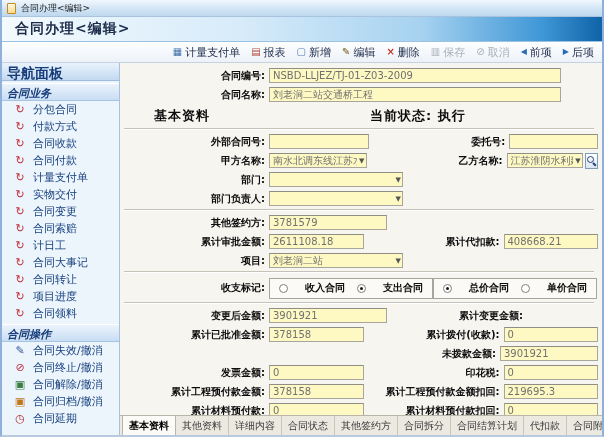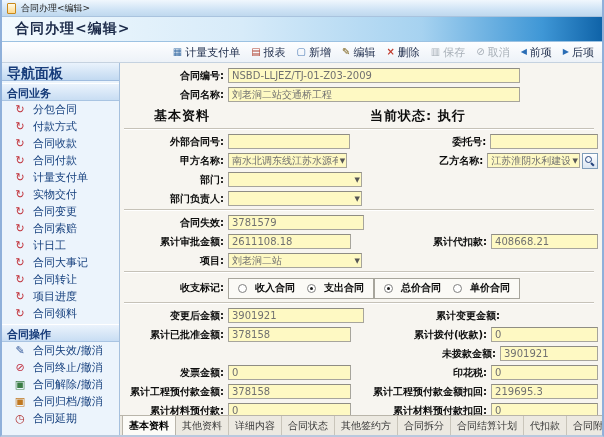--- a/index.html
+++ b/index.html
@@ -31,57 +31,57 @@
   .tool.disabled .tico{color:#a8b0b8 !important;}
   
   .content{flex:1;display:flex;overflow:hidden;}
   
   .sidebar{width:118px;flex:0 0 118px;background:#ecf4fc;border-right:1px solid #a6c0dd;
     display:flex;flex-direction:column;font-size:11px;overflow:hidden;}
   .nav-title{height:18px;flex:0 0 18px;background:linear-gradient(#eaf3fc,#c2d9f1);
     border-bottom:1px solid #9fbcdf;color:#173c7a;font-weight:bold;padding:2px 5px;font-size:14px;}
   .sec-head{height:18px;flex:0 0 18px;background:linear-gradient(#ebf3fc,#c8ddf3);
     border-top:1px solid #ffffff;border-bottom:1px solid #a9c4e2;color:#173c7a;font-weight:bold;
-    padding:2px 5px;margin-top:2px;font-size:11px;}
+    padding:2px 5px;margin-top:2px;font-size:11px;font-style:italic;}
   .side-item{display:flex;align-items:center;gap:7px;padding-left:12px;height:17px;flex:0 0 17px;
     color:#16407e;cursor:default;white-space:nowrap;}
   .side-icon{width:12px;text-align:center;font-size:11px;line-height:1;}
   
   .main{flex:1;display:flex;flex-direction:column;background:#f7f5f0;overflow:hidden;}
   .form-area{flex:1;padding:4px 4px 0 2px;overflow:hidden;font-size:10px;}
   .row{display:flex;align-items:center;height:17px;margin-bottom:2px;}
   .row.tall{height:24px;}
   .lbl{font-weight:bold;color:#0d0d0d;text-align:right;padding-right:4px;white-space:nowrap;font-size:10px;}
-  .lbl1{width:106px;flex:0 0 106px;}
+  .lbl1{width:106px;flex:0 0 106px;margin-left:41px;}
   .lbl2{width:140px;flex:0 0 140px;}
   .spacer-l{width:238px;flex:0 0 238px;}
   .field{background:#fef9c3;border:1px solid #a7a59c;border-top-color:#8f8d84;height:15px;
     font-size:10px;color:#707070;padding:0 3px;display:flex;align-items:center;
     overflow:hidden;white-space:nowrap;}
   .f-long{width:292px;}
-  .f-l{width:136px;}
+  .f-l{width:118px;}
   .f-lc{width:134px;}
   .f-r{width:118px;text-align:center;}
   .f-rc{width:104px;}
   .combo{justify-content:space-between;padding-right:1px;}
   .combo-arrow{font-size:7px;color:#555;flex:0 0 auto;padding-left:2px;}
   .search-btn{width:18px;height:16px;margin-left:2px;border:1px solid #7f9db9;
     background:linear-gradient(#ffffff,#dbe6f1);display:flex;align-items:center;justify-content:center;}
   .mag-icon{position:relative;width:11px;height:11px;}
   .mag-icon::before{content:"";position:absolute;left:1px;top:1px;width:5px;height:5px;
     border:1.5px solid #23427c;border-radius:50%;}
   .mag-icon::after{content:"";position:absolute;left:7px;top:7px;width:4px;height:2px;
     background:#23427c;transform:rotate(45deg);transform-origin:left center;}
   .section-row{display:flex;align-items:center;height:21px;margin:2px 0 1px 0;}
   .section-title{font-size:13px;font-weight:bold;color:#0d0d0d;margin-left:32px;letter-spacing:1px;}
   .status-text{font-size:13px;font-weight:bold;color:#0d0d0d;margin-left:160px;letter-spacing:1px;}
   .divider{height:0;border-top:1px solid #c6c2b8;border-bottom:1px solid #ffffff;margin:2px 4px 3px 2px;}
   .radio-box{border:1px solid #a7a59c;background:#fbfaf6;height:21px;display:flex;align-items:center;
     gap:12px;padding:0 9px;}
-  .radio{display:flex;align-items:center;gap:8px;font-weight:bold;color:#0d0d0d;font-size:10px;}
+  .radio{display:flex;align-items:center;gap:17px;font-weight:bold;color:#0d0d0d;font-size:10px;}
   .rb{width:9px;height:9px;border:1px solid #808080;border-radius:50%;background:#fff;position:relative;flex:0 0 9px;}
   .rb.on::after{content:"";position:absolute;left:2px;top:2px;right:2px;bottom:2px;background:#1a1a1a;border-radius:50%;}
   
   .tabstrip{height:20px;flex:0 0 20px;background:#ece9e1;border-top:1px solid #b9b5aa;
     display:flex;align-items:stretch;font-size:10px;color:#3a3a3a;padding-left:2px;}
   .tab{display:flex;align-items:center;padding:0 6px;border-right:1px solid #c9c5ba;cursor:default;white-space:nowrap;}
   .tab.active{background:#fcfbf7;font-weight:bold;color:#000;border:1px solid #b9b5aa;border-bottom:none;margin-top:-1px;}
 </style>
 </head>
 <body>
@@ -268,21 +268,21 @@
           <span class="lbl lbl1">部门负责人:</span>
           <div class="field combo f-lc">
             <span></span>
             <span class="combo-arrow">▼</span>
           </div>
         </div>
 
         <div class="divider"></div>
 
         <div class="row">
-          <span class="lbl lbl1">合同失效:</span>
+          <span class="lbl lbl1">其他签约方:</span>
           <div class="field f-l">3781579</div>
         </div>
         <div class="row">
           <span class="lbl lbl1">累计审批金额:</span>
           <div class="field f-l">2611108.18</div>
           <span class="lbl lbl2">累计代扣款:</span>
           <div class="field f-r">408668.21</div>
         </div>
         <div class="row">
           <span class="lbl lbl1">项目:</span>

